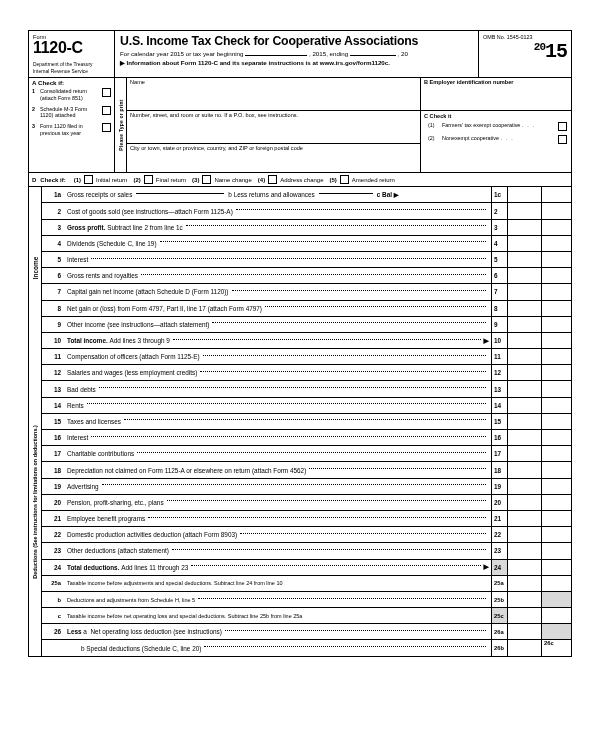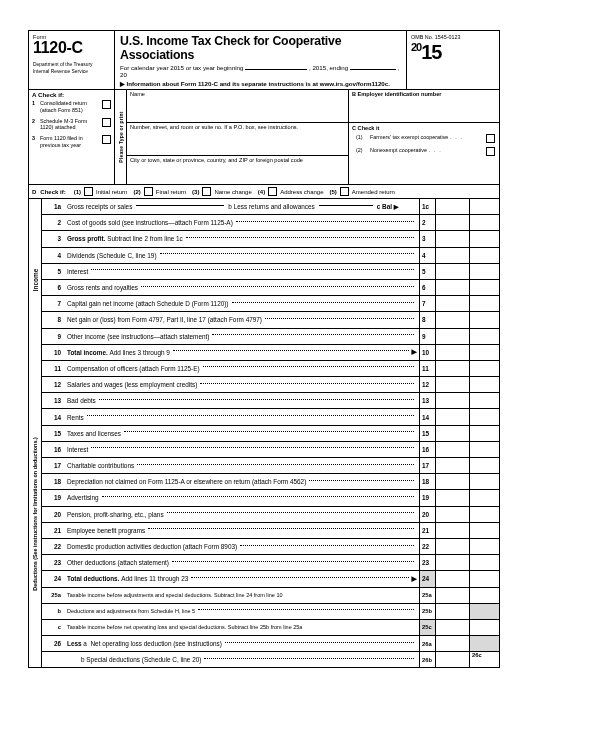--- a/index.html
+++ b/index.html
@@ -1,39 +1,39 @@
 <!DOCTYPE html>
 <html><head>
 <meta charset="utf-8">
 <style>
   html,body{margin:0;padding:0;background:#ffffff;}
   body{width:600px;height:730px;font-family:"Liberation Sans",sans-serif;color:#000;}
   #form{position:relative;width:600px;height:730px;box-sizing:border-box;padding:30px 28px 10px 28px;}
-  .sheet{border:1.5px solid #000;width:472px;box-sizing:border-box;}
+  .sheet{border:1.5px solid #000;width:544px;box-sizing:border-box;}
   .row{display:flex;}
   .bt{border-top:1px solid #000;}
   .bb{border-bottom:1px solid #000;}
   .bl{border-left:1px solid #000;}
   .br{border-right:1px solid #000;}
   .cell{box-sizing:border-box;}
   .bold{font-weight:bold;}
 
   
   .hdr{display:flex;}
   .hdr-left{width:86px;box-sizing:border-box;padding:3px 3px 2px 4px;}
   .formword{font-size:5.6px;}
   .formnum{font-size:16px;font-weight:bold;letter-spacing:-0.3px;line-height:1;}
   .dept{font-size:4.9px;line-height:1.35;margin-top:6px;}
   .hdr-mid{flex:1;box-sizing:border-box;padding:3px 4px 2px 5px;}
   .title{font-size:12.3px;font-weight:bold;letter-spacing:-0.2px;}
   .subt{font-size:6.2px;margin-top:2px;}
   .infoline{font-size:6.2px;font-weight:bold;margin-top:2px;}
   .hdr-right{width:92px;box-sizing:border-box;padding:3px 4px;}
   .omb{font-size:5.4px;}
-  .year{font-size:20px;font-weight:bold;letter-spacing:-1px;text-align:left;line-height:1;margin-top:2px;}
+  .year{font-size:20px;font-weight:bold;letter-spacing:-1px;text-align:right;line-height:1;margin-top:2px;font-family:Liberation Mono, monospace;}
   .year .sm2{font-size:11px;vertical-align:top;}
 
   
   .ablock{width:86px;box-sizing:border-box;}
   .checkif{font-size:6.2px;font-weight:bold;padding:1px 3px;}
   .aline{display:flex;align-items:flex-start;padding:1px 3px 0 3px;font-size:5.4px;line-height:1.25;}
   .anum{width:8px;font-weight:bold;flex:none;}
   .box{width:7px;height:7px;border:0.8px solid #000;display:inline-block;flex:none;margin-left:2px;}
   .vert{width:12px;box-sizing:border-box;position:relative;}
   .vert span{position:absolute;left:50%;top:50%;transform:translate(-50%,-50%) rotate(-90deg);white-space:nowrap;font-size:5px;font-weight:bold;letter-spacing:0.2px;}

